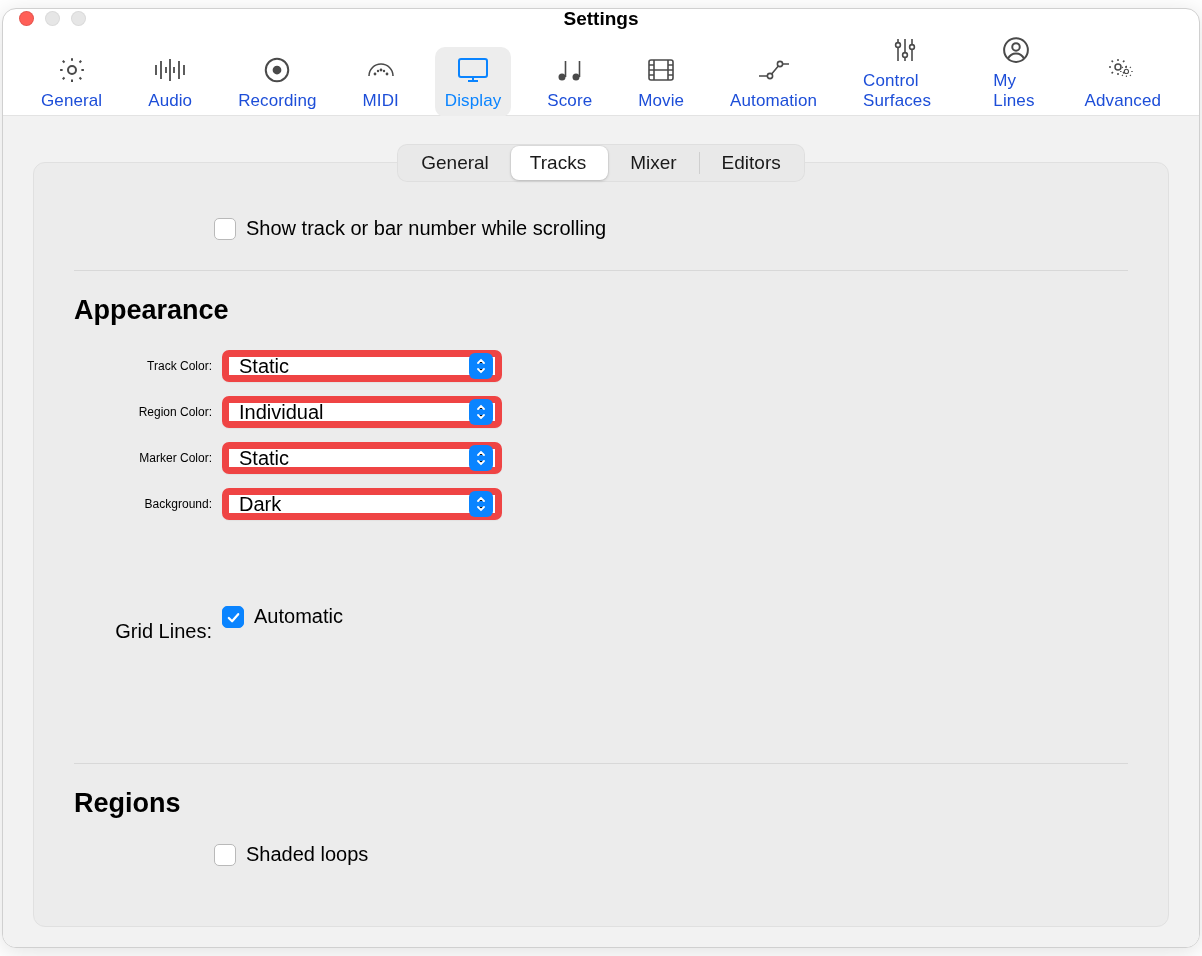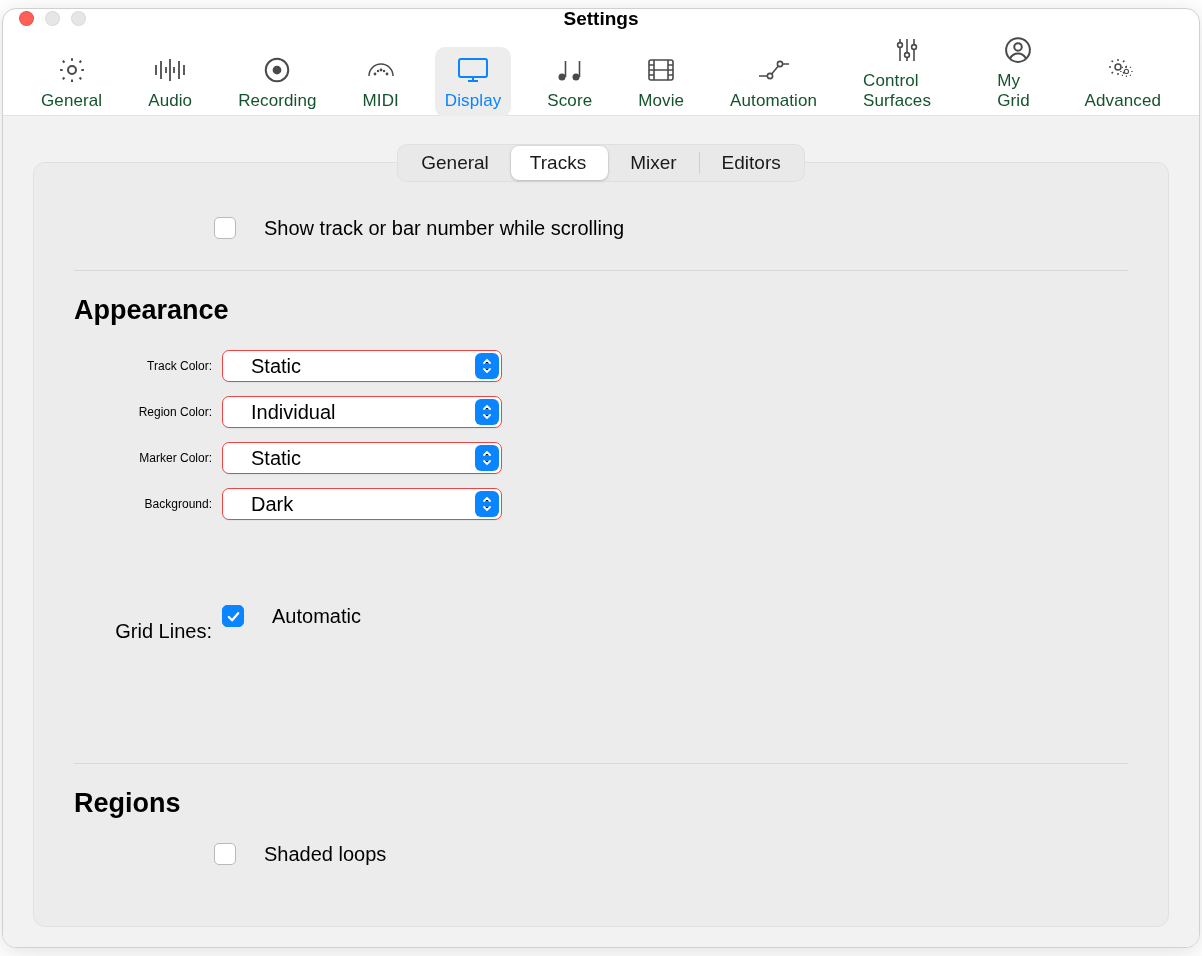--- a/index.html
+++ b/index.html
@@ -23,21 +23,21 @@
   .dot.green { background: #e6e6e6; border: 0.5px solid rgba(0,0,0,0.05); }
   .title { position: absolute; left: 0; right: 0; text-align: center; font-weight: 700; font-size: 19px; }
   
   .toolbar {
     height: 88px; display: flex; align-items: center; padding: 0 28px;
     border-bottom: 1px solid #e3e3e3; background: #fff;
   }
   .tb-items { display: flex; gap: 26px; align-items: flex-end; }
   .tb-item {
     display: flex; flex-direction: column; align-items: center; gap: 6px;
-    padding: 8px 10px 6px 10px; border-radius: 10px; color: #14532d;
+    padding: 8px 10px 6px 10px; border-radius: 10px; color: #1d4ed8;
     cursor: default;
   }
   .tb-item.selected { background: #ededed; color: #0a84ff; }
   .tb-item .iconwrap { width: 36px; height: 30px; display: flex; align-items: center; justify-content: center; }
   .tb-item .label { font-size: 17px; letter-spacing: 0.1px; }
   .tb-item.selected .label { color: #0a84ff; }
   .tb-item svg { stroke: #4a4a4a; fill: none; }
   .tb-item.selected svg { stroke: #0a84ff; }
   
   .body { flex: 1; background: #f2f2f2; padding: 0 0 20px 0; }
@@ -53,40 +53,40 @@
   }
   .seg button.on {
     background: #fff; box-shadow: 0 1px 3px rgba(0,0,0,0.18), 0 0 0 1px rgba(0,0,0,0.04); padding-left: 19px;
   }
   .seg .divider { width: 1px; background: #cfcfcf; margin: 6px 0; }
   
   .panel {
     margin: 0 30px 0 30px; background: #ececec; border-radius: 12px;
     border: 1px solid #e0e0e0; padding: 34px 40px 60px 40px; margin-top: -20px;
   }
-  .row { display: flex; align-items: flex-start; gap: 28px; }
+  .row { display: flex; align-items: flex-end; gap: 10px; }
   .row.indent { padding-left: 140px; }
   .divline { border: none; border-top: 1px solid #d8d8d8; margin: 30px 0 24px 0; }
   .section-title { font-weight: 700; font-size: 27px; margin-bottom: 24px; }
   
   .chk {
     width: 22px; height: 22px; border-radius: 5px; background: #fff;
     border: 1px solid #b9b9b9; display: inline-flex; align-items: center; justify-content: center;
     flex: 0 0 auto;
   }
   .chk.on { background: #0a84ff; border-color: #0a84ff; }
   .chk.on svg { stroke: #fff; }
   .chk svg { width: 15px; height: 15px; }
   .chk + .chk-label { font-size: 20px; }
   
   .formgrid { display: grid; grid-template-columns: 138px 280px; column-gap: 10px; row-gap: 14px; align-items: center; }
   .formgrid .lbl { text-align: right; font-size: 12px; }
   .select {
-    height: 32px; background: #fff; border: 1px solid #ef4444; border-radius: 7px;
-    display: flex; align-items: center; justify-content: space-between; padding: 0 2px 0 28px;
+    height: 32px; background: #fff; border: 7px solid #ef4444; border-radius: 7px;
+    display: flex; align-items: center; justify-content: space-between; padding: 0 2px 0 10px;
     font-size: 20px;
     box-shadow: 0 1px 1px rgba(0,0,0,0.04);
   }
   .select .stepper {
     width: 24px; height: 26px; background: #0a84ff; border-radius: 6px;
     display: flex; flex-direction: column; align-items: center; justify-content: center;
   }
   .select .stepper svg { stroke: #fff; display:block; }
   .gridline-row { display: grid; grid-template-columns: 138px auto; column-gap: 10px; align-items: center; margin-top: 70px; }
   .gridline-row .lbl { text-align: right; font-size: 20px; margin-top: 30px; }
@@ -224,21 +224,21 @@
       </div>
 
       <div class="tb-item">
         <span class="iconwrap">
           <svg width="30" height="30" viewBox="0 0 24 24" stroke-width="1.6">
               <circle cx="12" cy="12" r="9.5"></circle>
               <circle cx="12" cy="9.5" r="3"></circle>
               <path d="M5.5 19c1.5-3 4-4.2 6.5-4.2s5 1.2 6.5 4.2"></path>
             </svg>
         </span>
-        <span class="label">My Grid</span>
+        <span class="label">My Lines</span>
       </div>
 
       <div class="tb-item">
         <span class="iconwrap">
           <svg width="34" height="30" viewBox="0 0 34 30" stroke-width="1.5">
               <circle cx="12" cy="12" r="3"></circle>
               <path d="M12 4v2M12 18v2M5 12H3M21 12h-2M7 7 5.6 5.6M18.4 18.4 17 17M17 7l1.4-1.4M5.6 18.4 7 17"></path>
               <g transform="translate(12,8) scale(0.7)">
                 <circle cx="12" cy="12" r="3"></circle>
                 <path d="M12 4v2M12 18v2M5 12H3M21 12h-2M7 7 5.6 5.6M18.4 18.4 17 17M17 7l1.4-1.4M5.6 18.4 7 17"></path>

